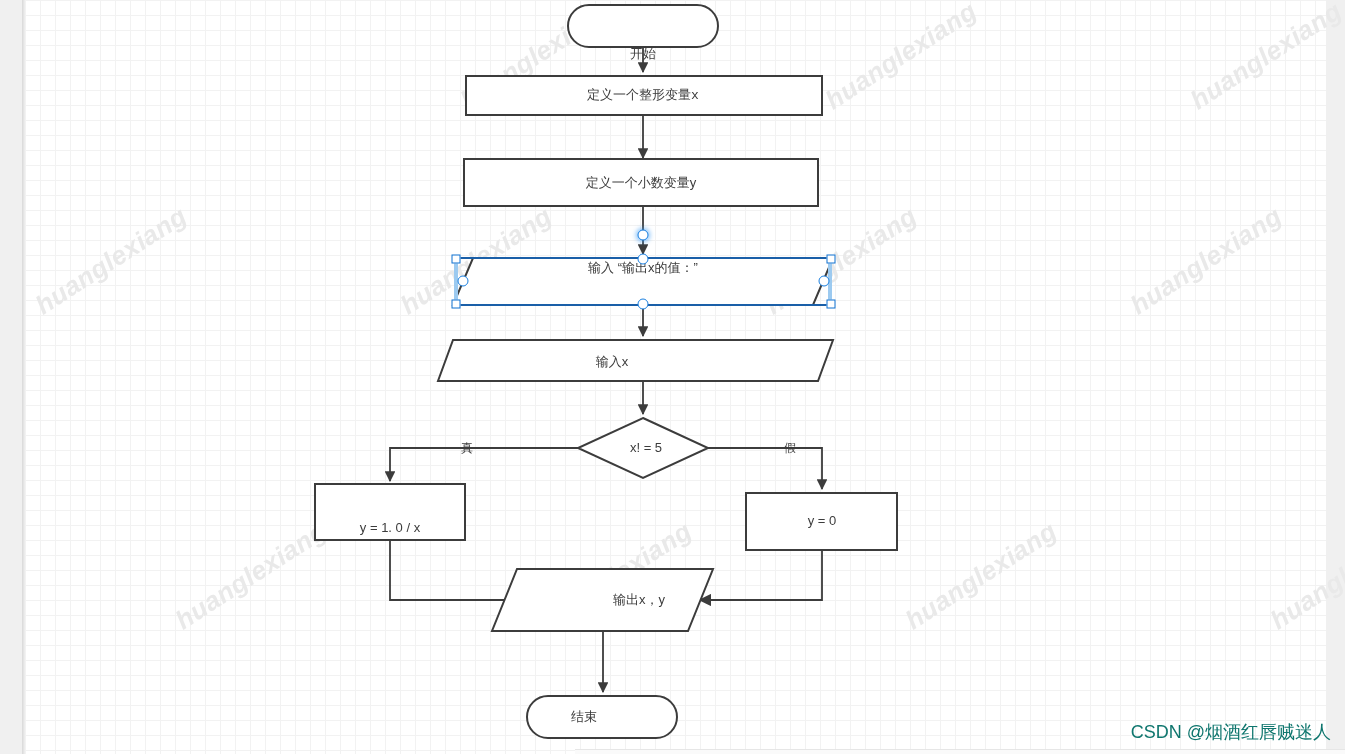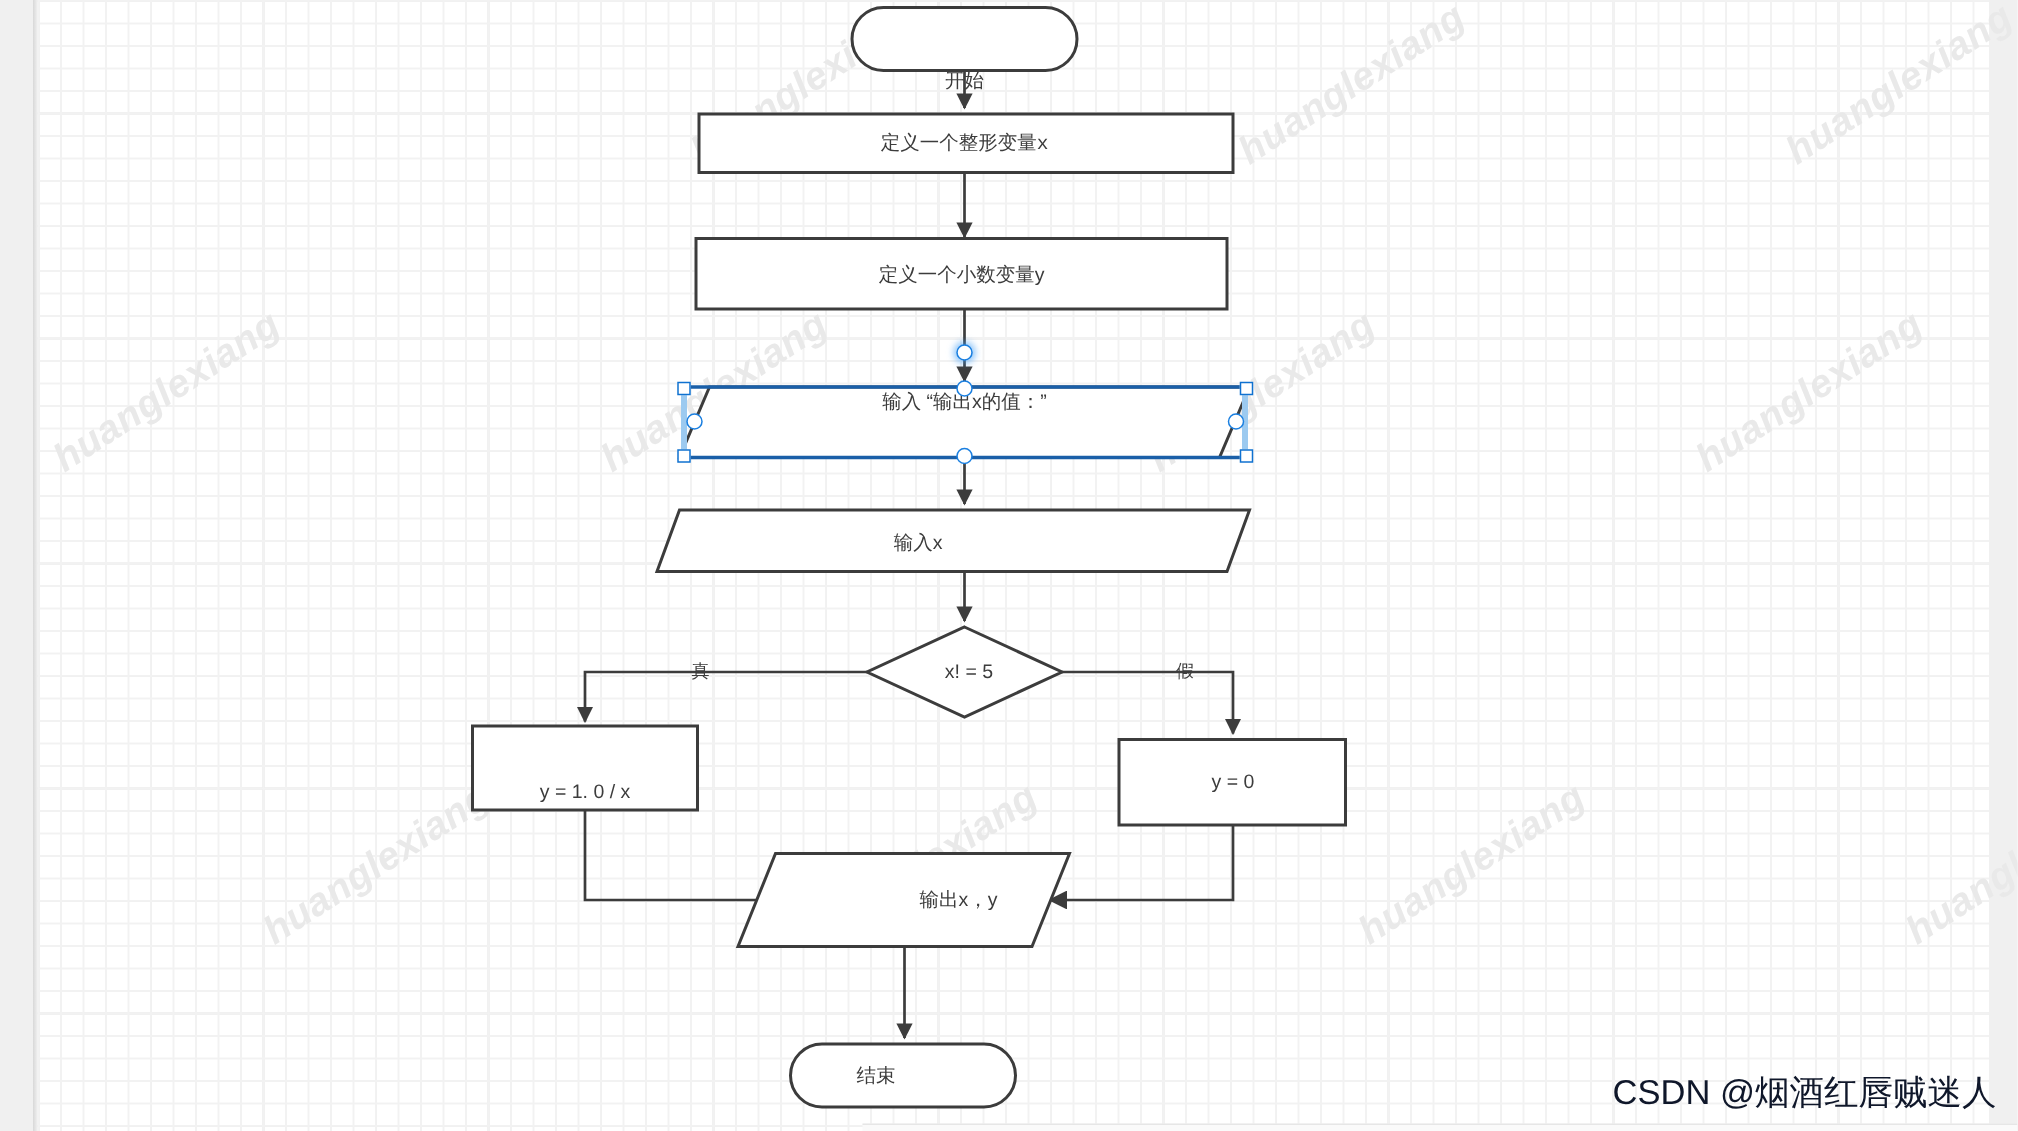--- a/index.html
+++ b/index.html
@@ -96,22 +96,22 @@
     transform: rotate(-33deg);
     transform-origin: left top;
     white-space: nowrap;
     user-select: none;
     font-family: "Liberation Sans", "DejaVu Sans", sans-serif;
   }
   .csdn-wm {
     position: absolute;
     right: 14px;
     bottom: 10px;
-    color: #0f172a;
-    font-size: 23px;
+    color: #0f766e;
+    font-size: 18px;
     white-space: nowrap;
     font-family: "Liberation Sans", "DejaVu Sans", sans-serif;
   }
   .bottom-strip {
     position: absolute;
     left: 575px;
     bottom: 0;
     width: 770px;
     height: 4px;
     background: #fafafa;

